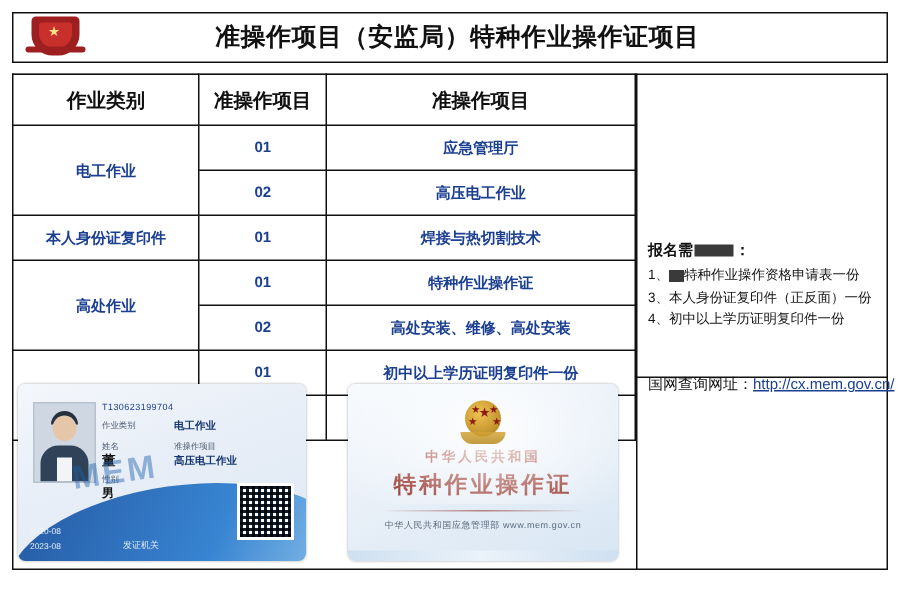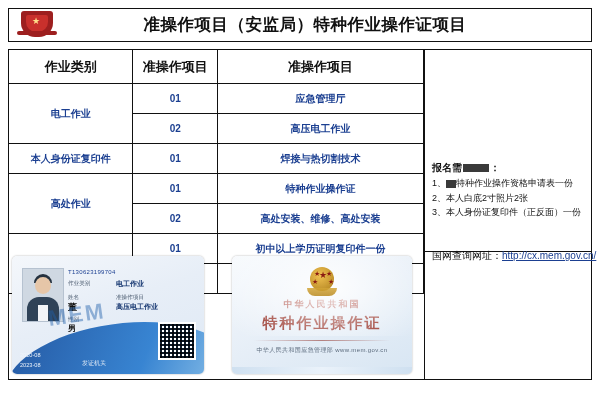--- a/index.html
+++ b/index.html
@@ -483,24 +483,24 @@
 
   <div class="notes">
     <div class="notes-title">
       <span>报名需</span><span class="redact"></span><span>：</span>
     </div>
     <ul style="margin:0;padding:0;">
       <li>
         <span>1、</span><span class="redact"></span><span>特种作业操作资格申请表一份</span>
       </li>
       <li>
-        <span>2、</span><span>本人白底2寸照片2张</span>
+        <span>3、</span><span>本人身份证复印件（正反面）一份</span>
       </li>
       <li>
-        <span>3、</span><span>本人身份证复印件（正反面）一份</span>
+        <span>4、</span><span>初中以上学历证明复印件一份</span>
       </li>
     </ul>
   </div>
 
   <div class="notes-url">
     <span>国网查询网址：</span><span class="u">http://cx.mem.gov.cn/</span>
   </div>
 
   <div class="card-left">
     <div class="wave"></div>

